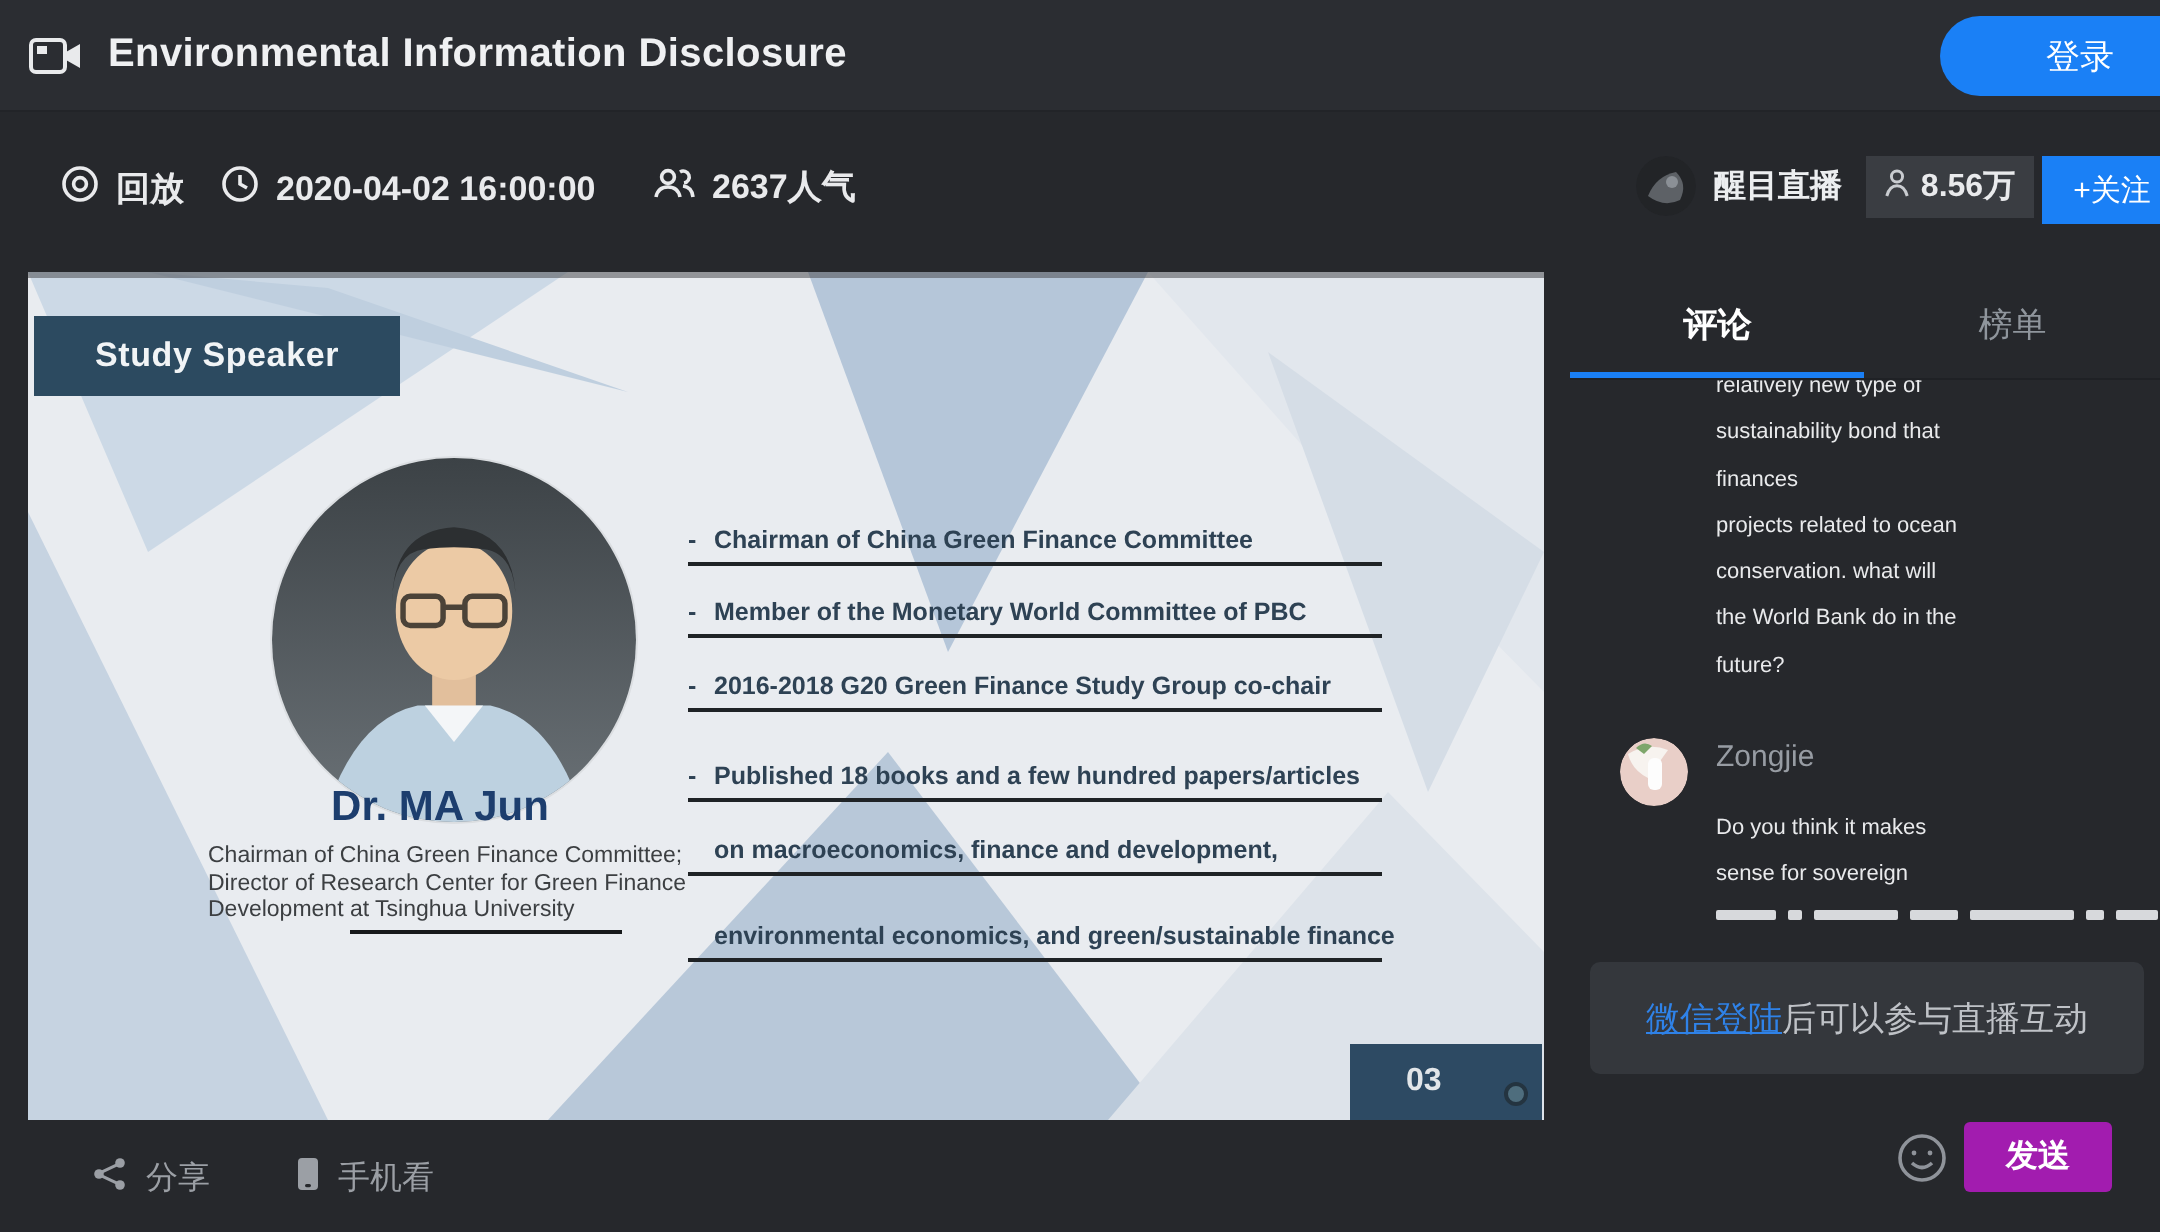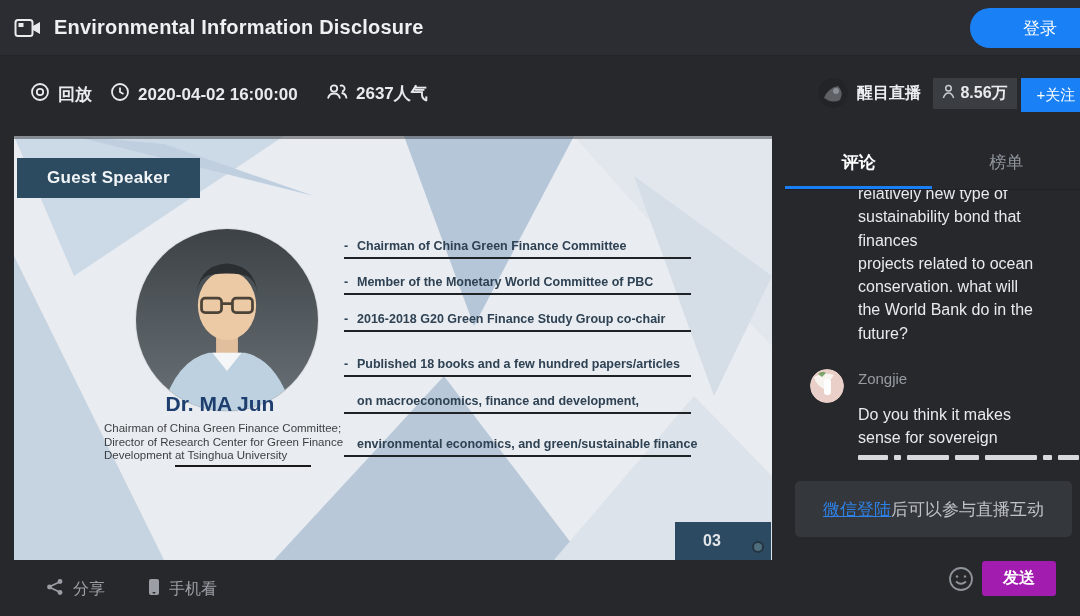--- a/index.html
+++ b/index.html
@@ -34,21 +34,21 @@
   .letterbox{position:absolute;left:0;top:0;width:100%;height:3px;background:#4a4c50;opacity:.55;}
   .banner{position:absolute;left:3px;top:22px;width:183px;height:40px;background:#2c4a60;
     color:#f1f4f6;font-size:17px;font-weight:bold;display:flex;align-items:center;justify-content:center;letter-spacing:.3px;}
   .photo{position:absolute;left:122px;top:93px;width:182px;height:182px;border-radius:50%;overflow:hidden;
     box-shadow:0 0 0 1px rgba(0,0,0,.06);}
   .speaker-name{position:absolute;left:56px;top:256px;width:300px;text-align:center;
     font-size:21px;font-weight:bold;color:#1d3e6e;}
   .speaker-title{position:absolute;left:90px;top:286px;width:250px;font-size:11.5px;color:#3c3f42;line-height:13.5px;}
   .speaker-underline{position:absolute;left:161px;top:329px;width:136px;height:2px;background:#17191b;}
   .bullets{position:absolute;left:330px;top:103px;width:360px;}
-  .b-row{position:absolute;left:0;width:347px;}
+  .b-row{position:absolute;left:0;width:347px;margin-top:24px;}
   .b-row:nth-child(1){top:0;} .b-row:nth-child(2){top:36px;} .b-row:nth-child(3){top:73px;}
   .b-row:nth-child(4){top:118px;} .b-row:nth-child(5){top:155px;} .b-row:nth-child(6){top:198px;}
   .b-textwrap{font-size:12.5px;font-weight:bold;color:#2e4254;white-space:nowrap;}
   .b-dash{display:inline-block;width:13px;}
   .b-underline{margin-top:4px;height:2px;background:#1f2326;}
   .page-box{position:absolute;right:1px;bottom:0;width:96px;height:38px;background:#2d4a63;}
   .page-num{position:absolute;left:28px;top:0;line-height:38px;color:#e2e6e9;font-size:16px;font-weight:bold;}
   .page-dot{position:absolute;right:7px;bottom:7px;width:12px;height:12px;border-radius:50%;
     background:#4e6d7d;border:2px solid #243440;box-sizing:border-box;}
 
@@ -60,21 +60,21 @@
   
   .panel{position:absolute;left:785px;top:136px;width:295px;height:480px;}
   .tab-bar{position:relative;height:54px;display:flex;border-bottom:1px solid #1f2125;box-sizing:border-box;}
   .tab{flex:1;display:flex;align-items:center;justify-content:center;font-size:17px;cursor:pointer;}
   .tab.active{color:#ffffff;font-weight:bold;}
   .tab.inactive{color:#8f959c;}
   .tab-indicator{position:absolute;left:0;bottom:0;width:147px;height:3px;background:#1a7ff5;}
   .chat-list{position:absolute;top:54px;left:0;right:0;height:272px;overflow:hidden;}
   .msg{position:relative;}
   .msg:first-child{margin-top:-8px;}
-  .msg-line{margin-left:73px;margin-right:8px;line-height:23.3px;font-size:16px;color:#e9eaec;white-space:nowrap;}
+  .msg-line{margin-left:73px;margin-right:8px;line-height:23.3px;font-size:11px;color:#e9eaec;white-space:nowrap;}
   .msg-head{position:relative;height:34px;margin-top:24px;}
   .msg-avatar{position:absolute;left:25px;top:0;width:34px;height:34px;border-radius:50%;overflow:hidden;cursor:pointer;}
   .msg-username{position:absolute;left:73px;top:1px;font-size:15px;color:#979ca3;}
   .clipped-stub{margin-left:73px;height:23px;display:flex;gap:6px;padding-top:5px;}
   .clipped-stub span{height:5px;background:#d7d9dc;border-radius:1px;display:inline-block;}
   .notice{position:absolute;top:345px;left:10px;width:277px;height:56px;background:#34373c;border-radius:5px;
     display:flex;align-items:center;justify-content:center;font-size:17px;white-space:nowrap;}
   .notice-link{color:#2f82e8;text-decoration:underline;cursor:pointer;}
   .notice-rest{color:#bfc2c7;}
   .emoji-btn{position:absolute;left:163px;top:430px;width:26px;height:26px;cursor:pointer;}
@@ -158,21 +158,21 @@
       <polygon points="60,0 300,60 150,8" fill="#bfcfdf"></polygon>
       <polygon points="390,0 560,0 460,190" fill="#b5c6d9"></polygon>
       <polygon points="560,0 758,0 758,210 640,90" fill="#e2e7ed"></polygon>
       <polygon points="620,40 758,140 700,260" fill="#d5dde6"></polygon>
       <polygon points="0,120 0,424 150,424" fill="#c6d3e1"></polygon>
       <polygon points="260,424 430,240 570,424" fill="#b8c8d9"></polygon>
       <polygon points="540,424 680,260 758,340 758,424" fill="#dde3ea"></polygon>
     </svg>
     <div class="letterbox"></div>
 
-    <div class="banner">Guest Speaker</div>
+    <div class="banner">Study Speaker</div>
 
     <div class="photo">
       <svg viewBox="0 0 100 100" width="182" height="182">
         <defs>
             <linearGradient id="pg" x1="0" y1="0" x2="0" y2="1">
           <stop offset="0" stop-color="#3c4246"></stop>
               <stop offset="1" stop-color="#6b7277"></stop>
         </linearGradient>
           </defs>
         <rect width="100" height="100" fill="url(#pg)"></rect>

